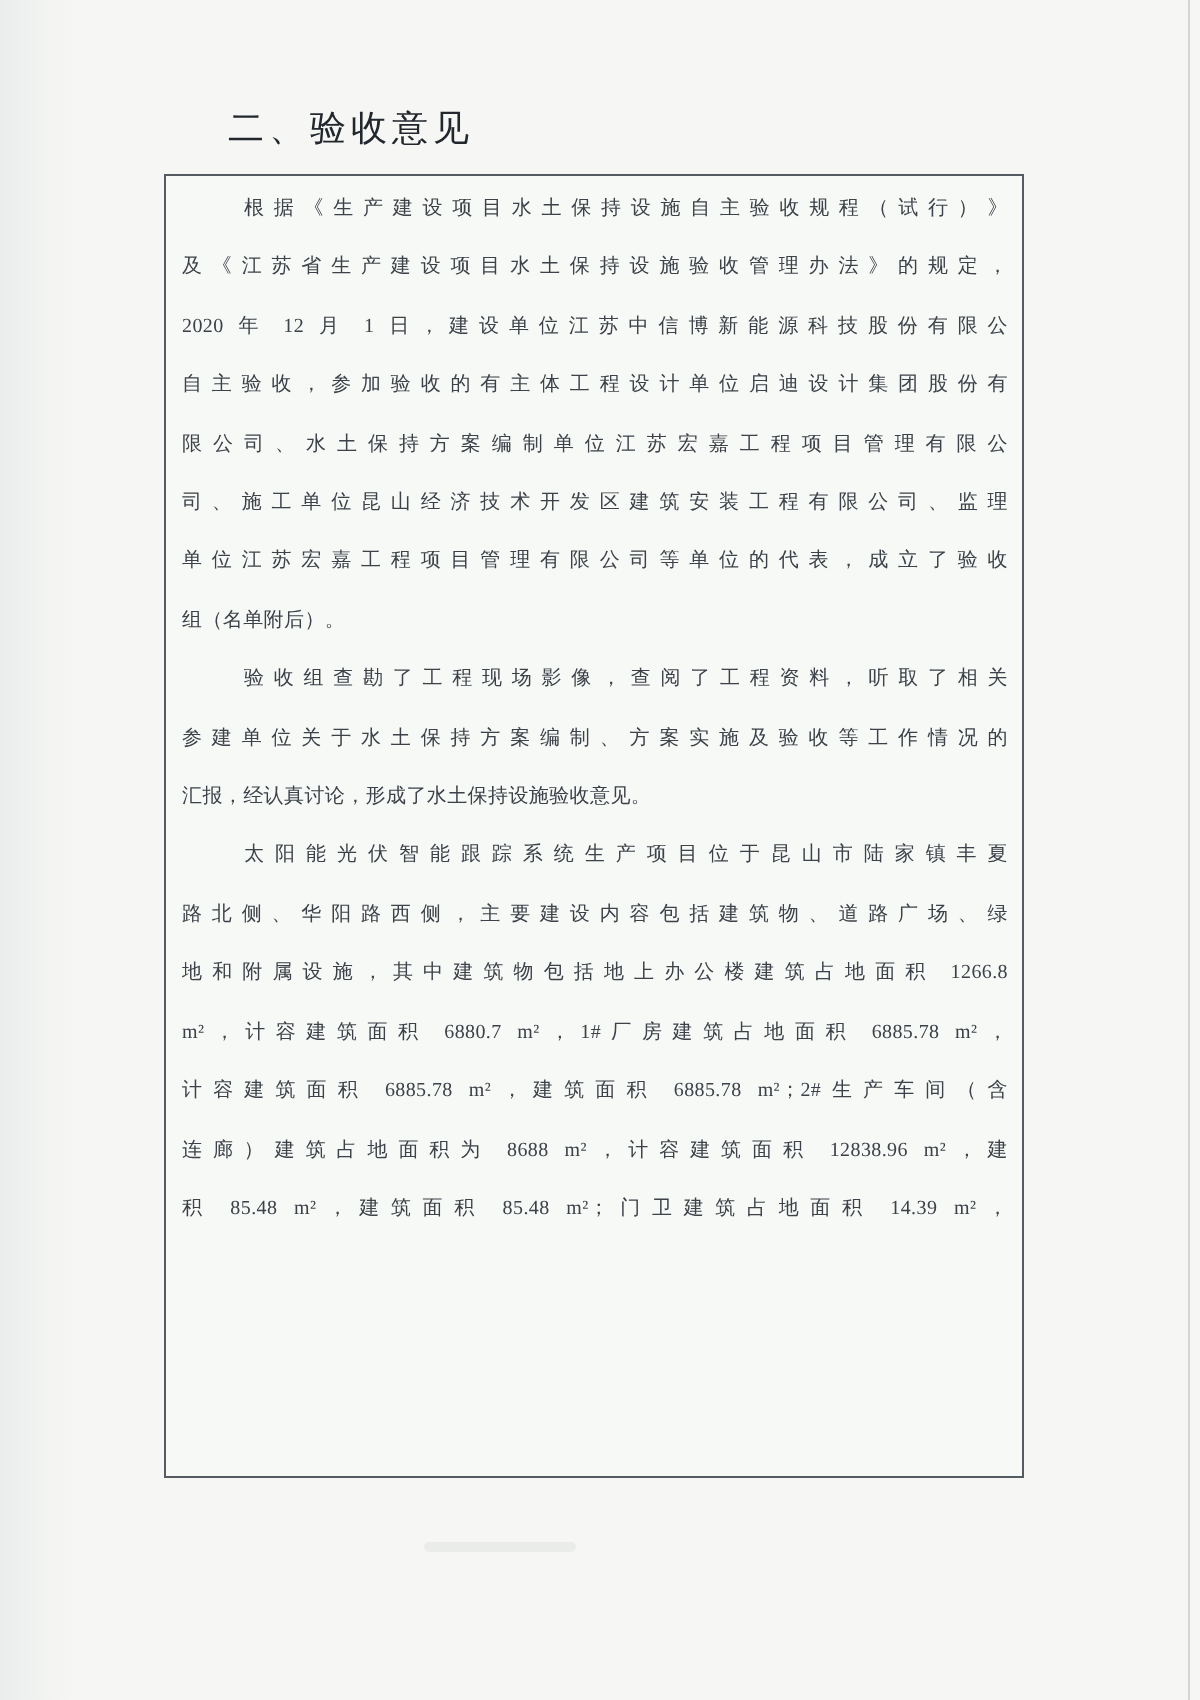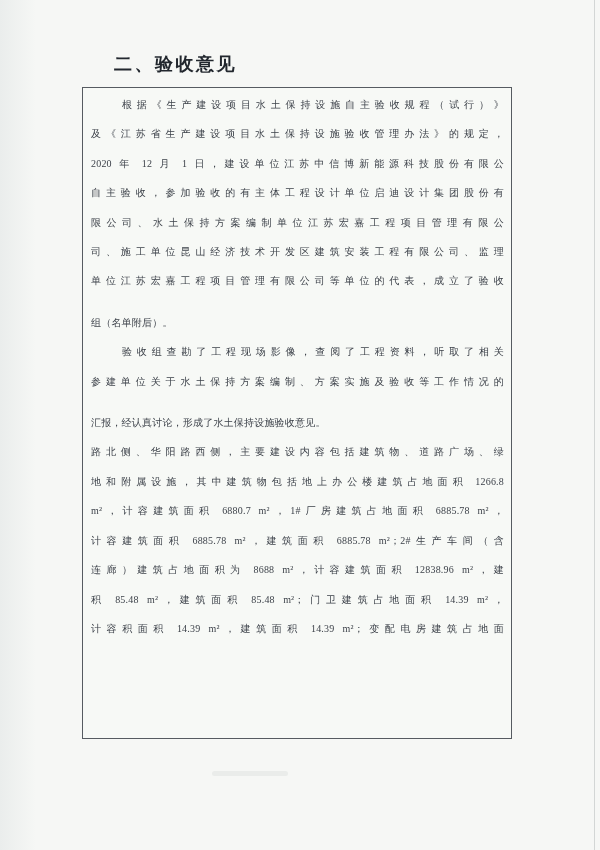--- a/index.html
+++ b/index.html
@@ -29,21 +29,21 @@
   .smudge {
     position: absolute; left: 212px; top: 771px;
     width: 76px; height: 5px;
     background: #eaecea; border-radius: 3px;
   }
 
   .title {
     position: absolute;
     left: 114px; top: 52px;
     font-size: 18px;
-    font-weight: bold;
+    font-weight: normal;
     letter-spacing: 2.5px;
     color: #22272e;
     font-family: "Liberation Sans", sans-serif;
   }
 
   .opinion-box {
     position: absolute;
     left: 82px; top: 87px;
     width: 430px; height: 652px;
     border: 1.5px solid #565b61;
@@ -54,21 +54,21 @@
   .tline {
     font-size: 10px;
     line-height: 29.4px;
     color: #3d424a;
     text-align: justify;
     text-align-last: justify;
     white-space: nowrap;
     letter-spacing: 0.2px;
   }
   .tline.indent { text-indent: 31px; }
-  .tline.end { text-align-last: left; white-space: normal; margin-top: 12px; }
+  .tline.end { text-align-last: left; white-space: normal; }
 </style>
 </head>
 <body>
 
 <div class="page">
 
   <div class="left-edge"></div>
   <div class="right-line"></div>
   <div class="smudge"></div>
 
@@ -79,22 +79,22 @@
     <div class="tline">及《江苏省生产建设项目水土保持设施验收管理办法》的规定，</div>
     <div class="tline">2020 年 12 月 1 日，建设单位江苏中信博新能源科技股份有限公</div>
     <div class="tline">自主验收，参加验收的有主体工程设计单位启迪设计集团股份有</div>
     <div class="tline">限公司、水土保持方案编制单位江苏宏嘉工程项目管理有限公</div>
     <div class="tline">司、施工单位昆山经济技术开发区建筑安装工程有限公司、监理</div>
     <div class="tline">单位江苏宏嘉工程项目管理有限公司等单位的代表，成立了验收</div>
     <div class="tline end">组（名单附后）。</div>
     <div class="tline indent">验收组查勘了工程现场影像，查阅了工程资料，听取了相关</div>
     <div class="tline">参建单位关于水土保持方案编制、方案实施及验收等工作情况的</div>
     <div class="tline end">汇报，经认真讨论，形成了水土保持设施验收意见。</div>
+    <div class="tline indent">太阳能光伏智能跟踪系统生产项目位于昆山市陆家镇丰夏</div>
     <div class="tline">路北侧、华阳路西侧，主要建设内容包括建筑物、道路广场、绿</div>
     <div class="tline">地和附属设施，其中建筑物包括地上办公楼建筑占地面积 1266.8</div>
     <div class="tline">m²，计容建筑面积 6880.7 m²，1#厂房建筑占地面积 6885.78 m²，</div>
     <div class="tline">计容建筑面积 6885.78 m²，建筑面积 6885.78 m²；2#生产车间（含</div>
     <div class="tline">连廊）建筑占地面积为 8688 m²，计容建筑面积 12838.96 m²，建</div>
     <div class="tline">积 85.48 m²，建筑面积 85.48 m²；门卫建筑占地面积 14.39 m²，</div>
-    <div class="tline">计容积面积 14.39 m²，建筑面积 14.39 m²；变配电房建筑占地面</div>
   </div>
 
 </div>
 
 </body></html>

